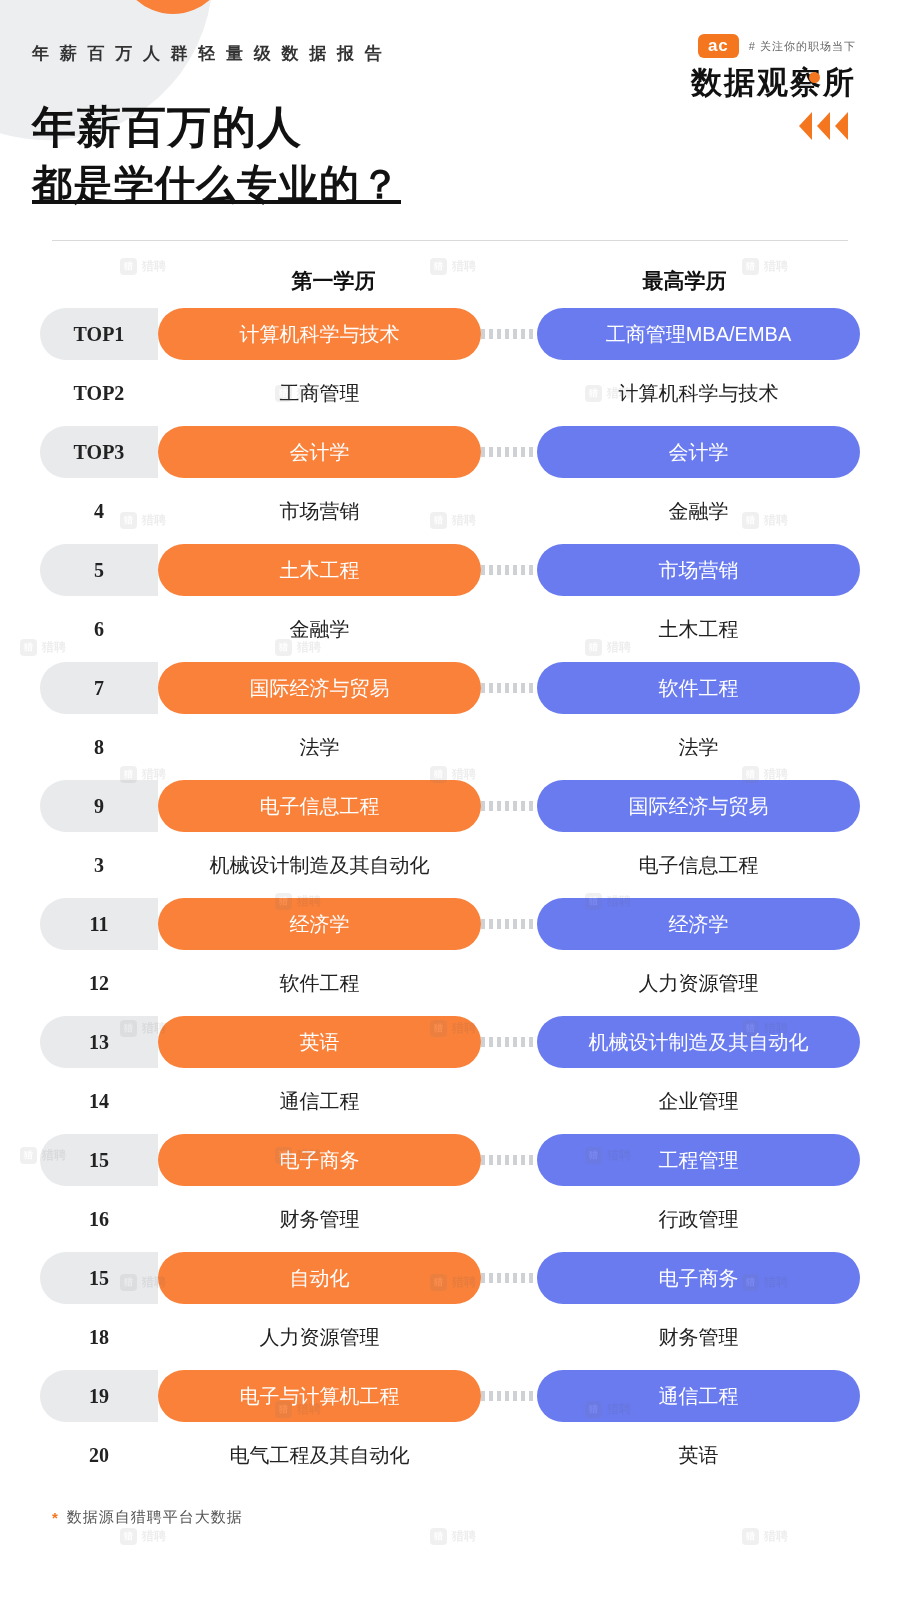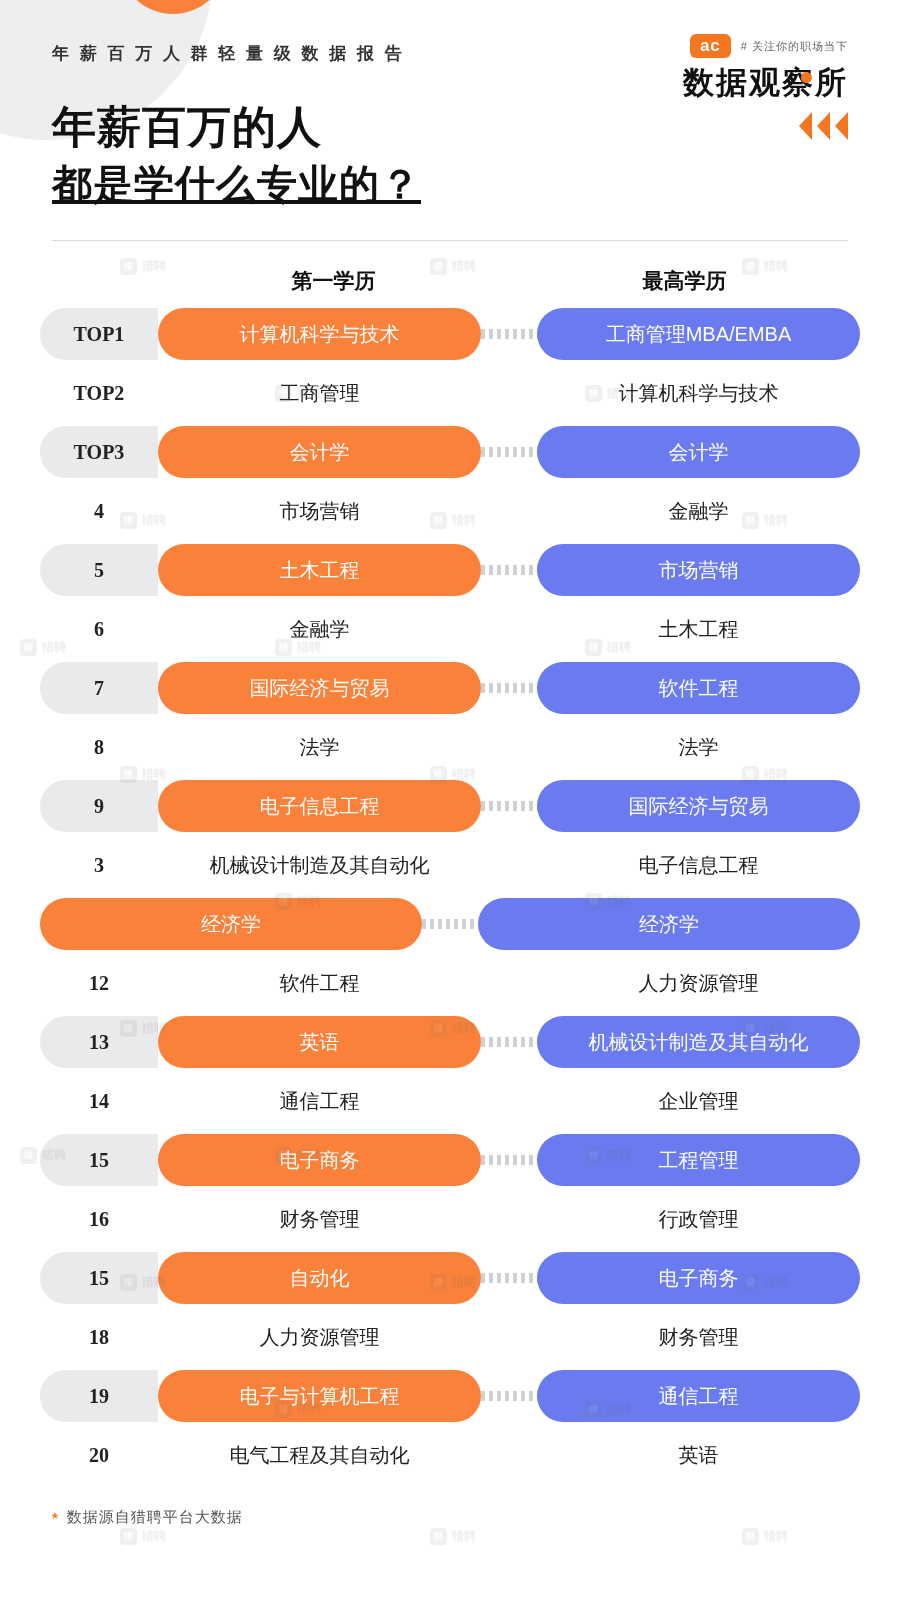--- a/index.html
+++ b/index.html
@@ -33,21 +33,21 @@
     left: 118px;
     width: 110px;
     height: 110px;
     background: #f9813a;
     border-radius: 0 0 110px 110px;
   }
 
   
   .header {
     position: relative;
-    padding: 42px 52px 0 52px;
+    padding: 42px 52px 0 32px;
   }
   .kicker {
     font-size: 17px;
     letter-spacing: 3px;
     color: #333;
     font-weight: 700;
   }
   .title-block {
     margin-top: 34px;
   }
@@ -65,21 +65,21 @@
     color: #111;
     line-height: 1.3;
     margin-top: 4px;
     text-decoration: underline;
   }
 
   
   .brand {
     position: absolute;
     top: 34px;
-    right: 52px;
+    right: 44px;
     text-align: right;
   }
   .brand-row {
     display: flex;
     align-items: center;
     justify-content: flex-end;
     gap: 10px;
   }
   .brand-badge {
     display: inline-flex;
@@ -395,20 +395,21 @@
     </div>
     <div class="row">
       <div class="rank-cell">3</div>
       <div class="cell">机械设计制造及其自动化</div>
       <div class="connector">
         <div class="dots"></div>
       </div>
       <div class="cell">电子信息工程</div>
     </div>
     <div class="row alt">
+      <div class="rank-cell">11</div>
       <div class="cell">
         <div class="pill orange">经济学</div>
       </div>
       <div class="connector">
         <div class="dots"></div>
       </div>
       <div class="cell">
         <div class="pill blue">经济学</div>
       </div>
     </div>

